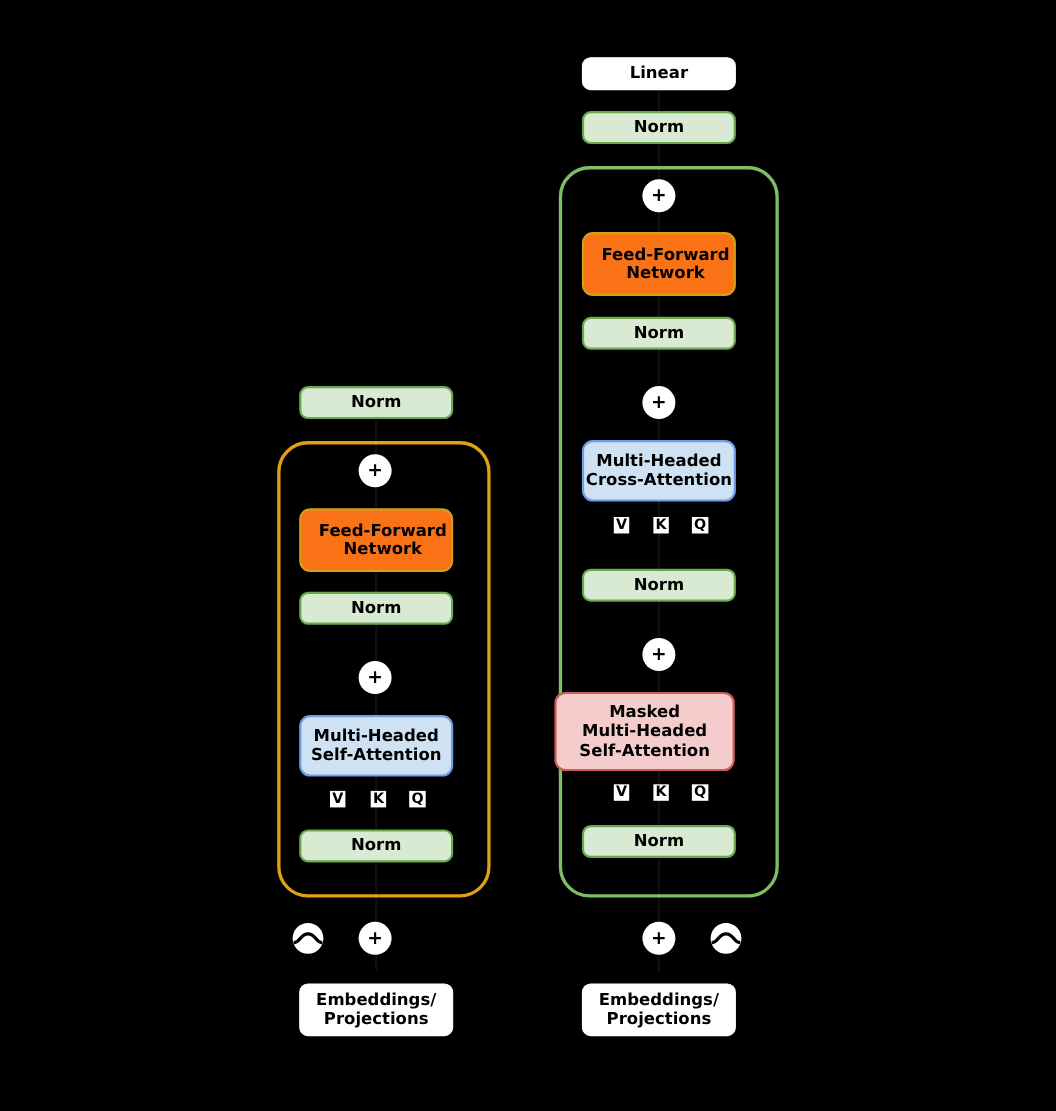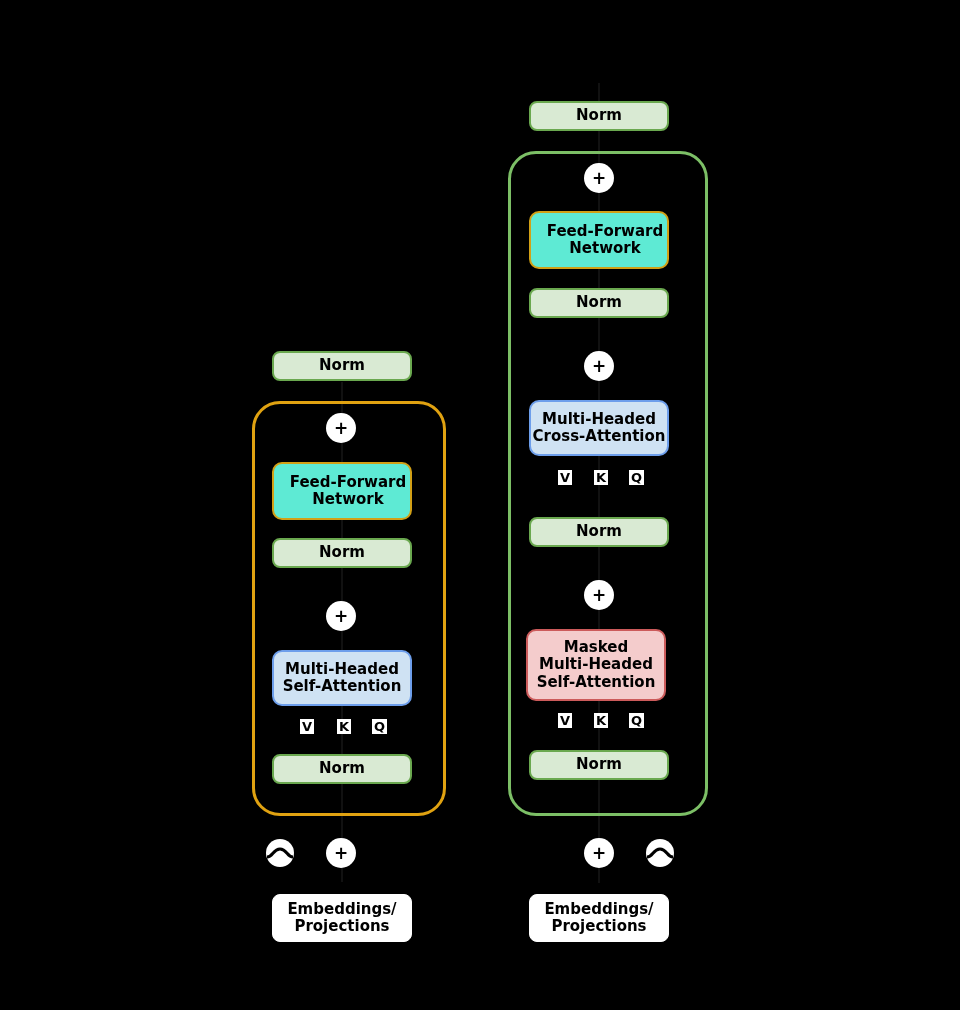--- a/index.html
+++ b/index.html
@@ -33,21 +33,21 @@
   .node .label { display: block; white-space: pre-line; }
 
   .n-norm {
     background: #d9ead3;
     border: 2px solid #6aa84f;
     font-size: 15px;
     border-radius: 8px;
     justify-content: center;
   }
   .n-ffn {
-    background: #5eead4;
+    background: #f97316;
     border: 2px solid #d2a016;
     font-size: 15px;
     border-radius: 10px;
     padding-left: 12px;
   }
   .n-attn {
     background: #cfe2f3;
     border: 2px solid #6d9eeb;
     font-size: 15px;
     border-radius: 10px;
@@ -182,20 +182,23 @@
     <span>+</span>
   </div>
 
   <div class="node n-plain" style="left:272px; top:894px; width:140px; height:48px;">
     <span class="label">Embeddings/
 Projections</span>
   </div>
 
   <div class="stack-outline outline-decoder" style="left:508px; top:151px; width:200px; height:665px;"></div>
 
+  <div class="node n-plain" style="left:529px; top:52px; width:140px; height:30px;">
+    <span class="label">Linear</span>
+  </div>
 
   <div class="node n-norm" style="left:529px; top:101px; width:140px; height:30px;">
     <span class="label">Norm</span>
   </div>
 
   <div class="circ" style="left:584px; top:163px;">
     <span>+</span>
   </div>
 
   <div class="node n-ffn" style="left:529px; top:211px; width:140px; height:58px;">
@@ -221,21 +224,21 @@
   <div class="vkq" style="left:629px; top:470px;">Q</div>
 
   <div class="node n-norm" style="left:529px; top:517px; width:140px; height:30px;">
     <span class="label">Norm</span>
   </div>
 
   <div class="circ" style="left:584px; top:580px;">
     <span>+</span>
   </div>
 
-  <div class="node n-masked" style="left:526px; top:629px; width:140px; height:72px;">
+  <div class="node n-masked" style="left:504px; top:629px; width:164px; height:72px;">
     <span class="label">Masked
 Multi-Headed
 Self-Attention</span>
   </div>
 
   <div class="vkq" style="left:558px; top:713px;">V</div>
   <div class="vkq" style="left:594px; top:713px;">K</div>
   <div class="vkq" style="left:629px; top:713px;">Q</div>
 
   <div class="node n-norm" style="left:529px; top:750px; width:140px; height:30px;">

